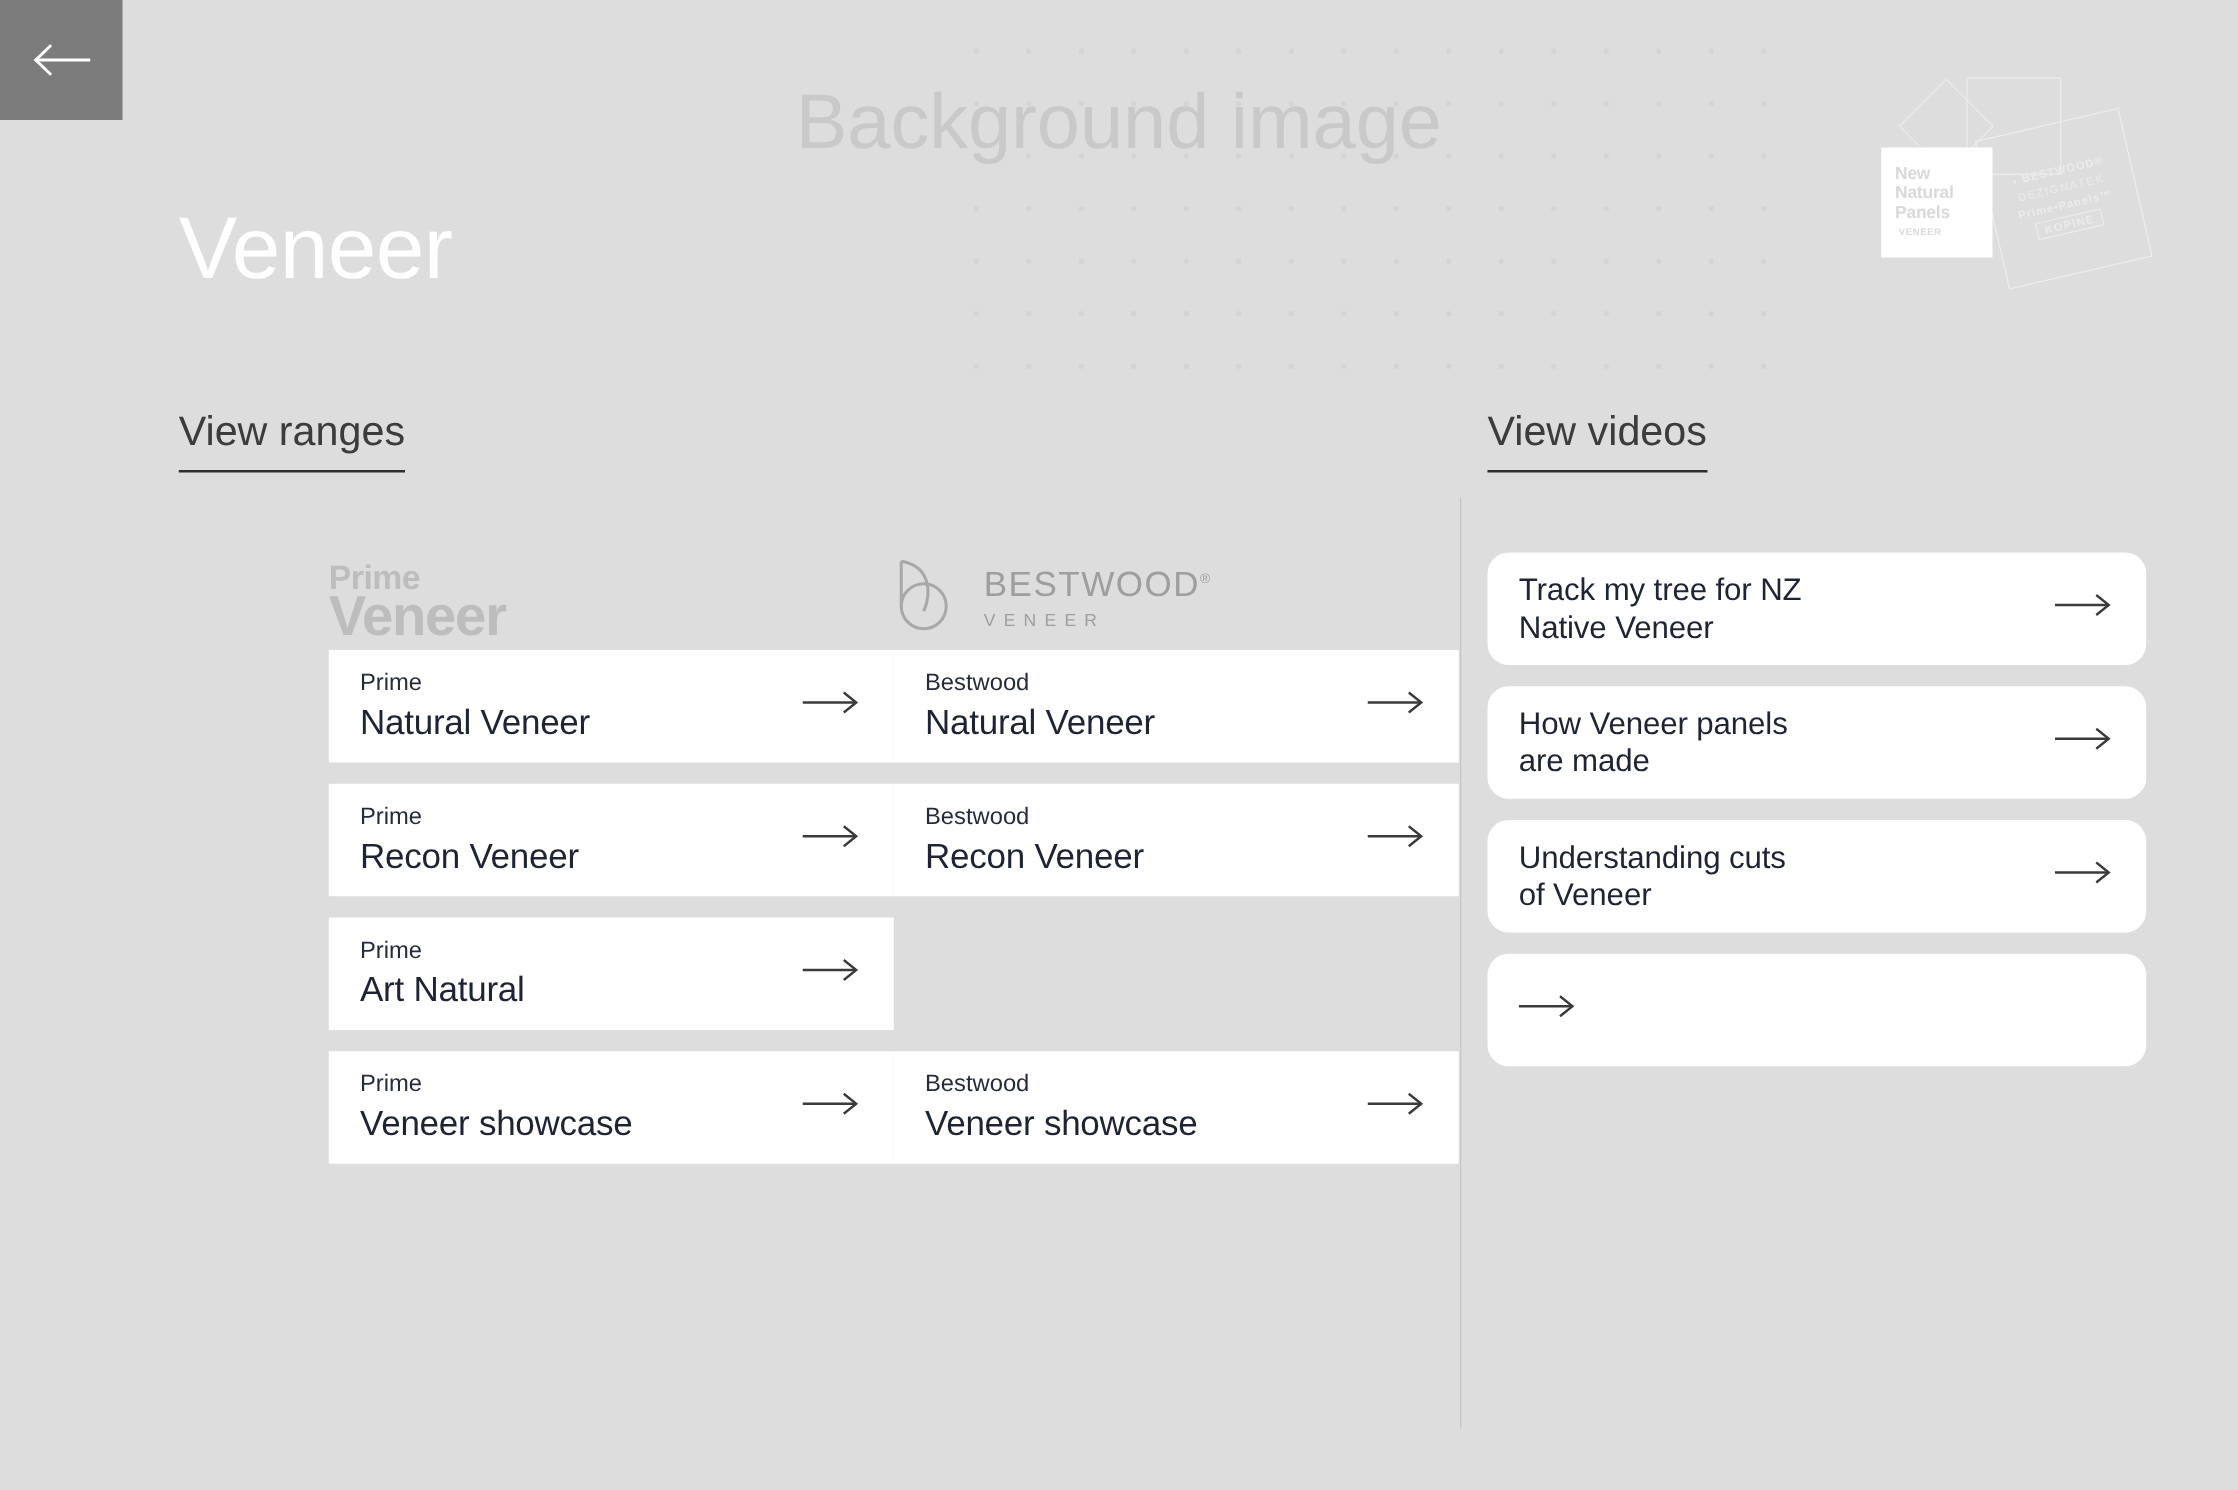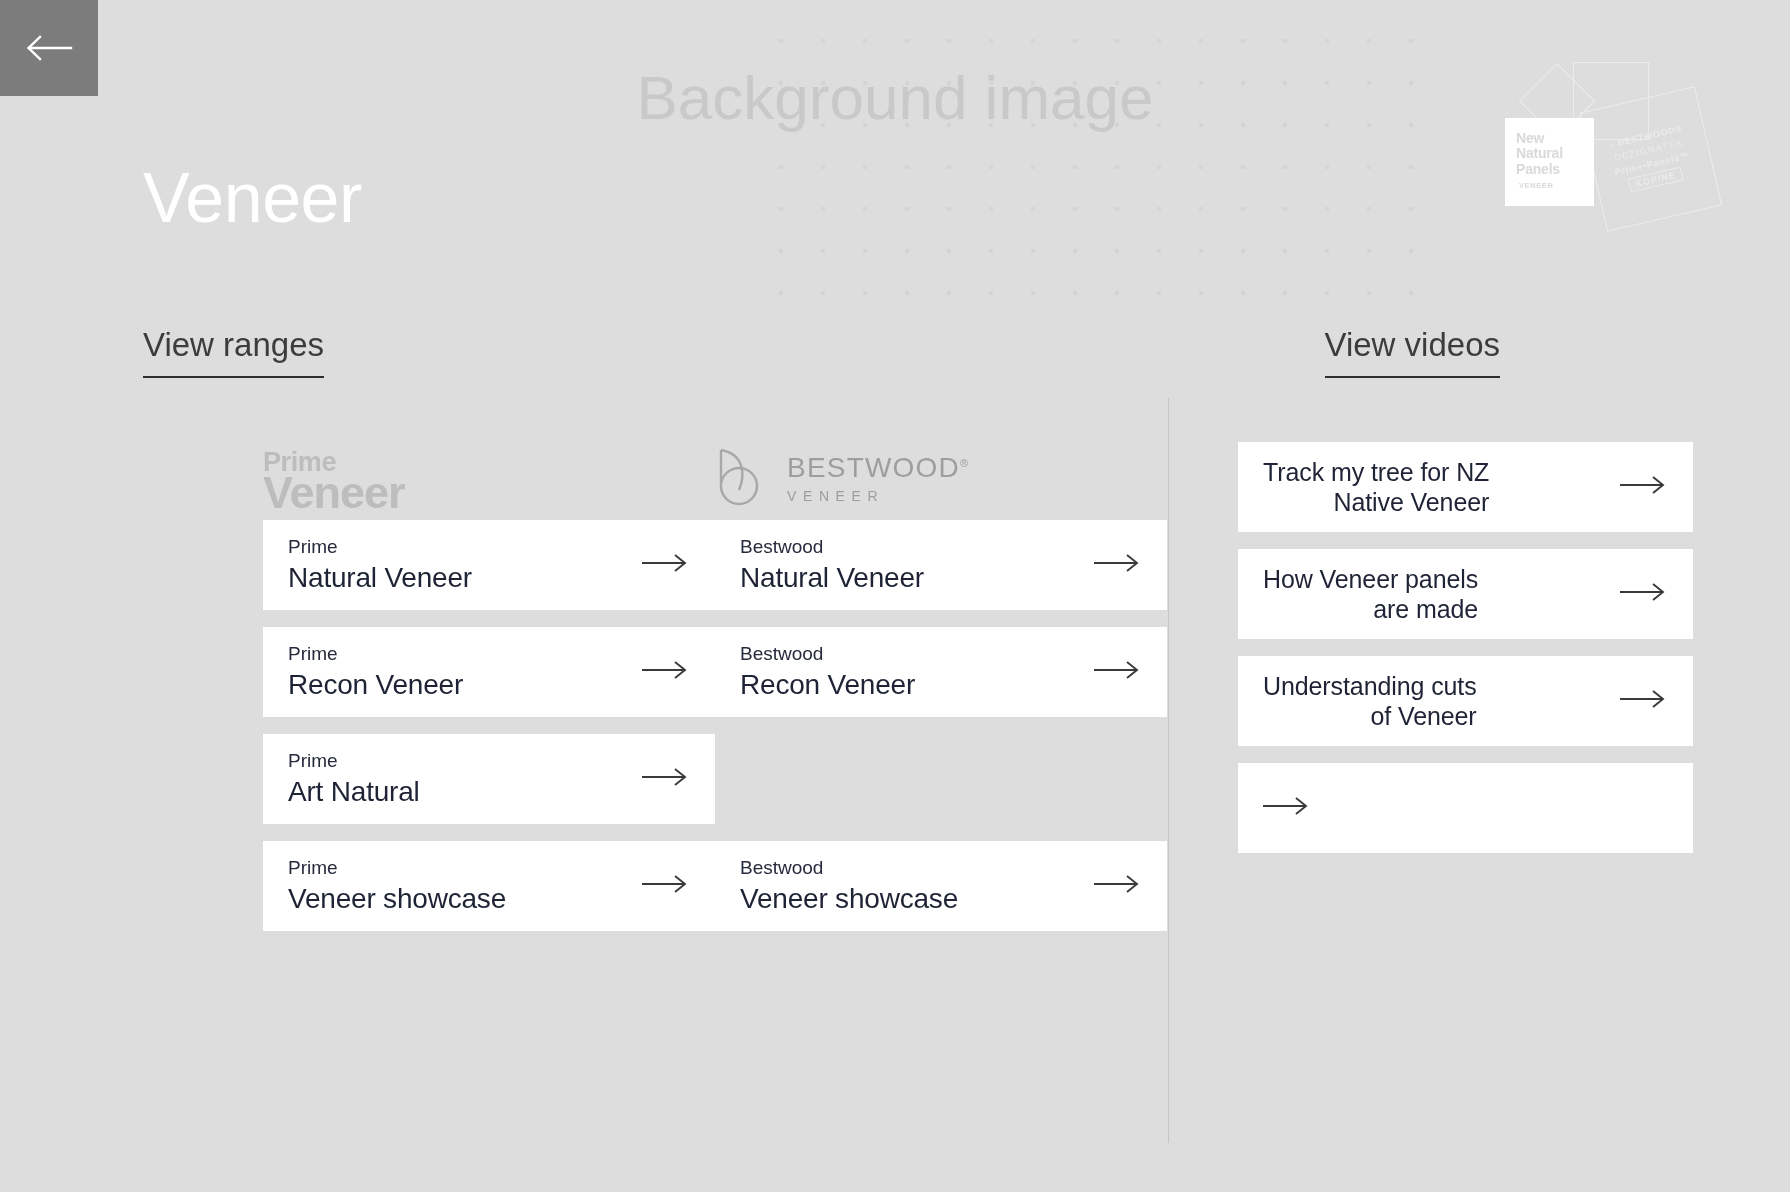--- a/index.html
+++ b/index.html
@@ -281,42 +281,42 @@
     left: 1168px;
     top: 70px;
     width: 1px;
     height: 745px;
     background: #c6c6c6;
   }
 
   
   #videos-col {
     position: absolute;
-    left: 1238px;
+    left: 1190px;
     top: 0;
-    width: 455px;
-    text-align: right;
+    width: 527px;
   }
   #videos-heading-wrap { width: 262px; }
 
   #video-card-stack {
     margin-top: 64px;
     display: flex;
     flex-direction: column;
     gap: 17px;
   }
 
   .video-card {
     background: #ffffff;
     height: 90px;
     display: flex;
     align-items: center;
     justify-content: space-between;
     padding: 0 27px 0 25px;
     cursor: pointer;
+    border-radius: 17px;
   }
   .video-title {
     font-size: 25px;
     color: #1e2435;
     font-weight: 400;
     line-height: 1.2;
     letter-spacing: -0.1px;
     white-space: pre-line;
   }
 </style>

